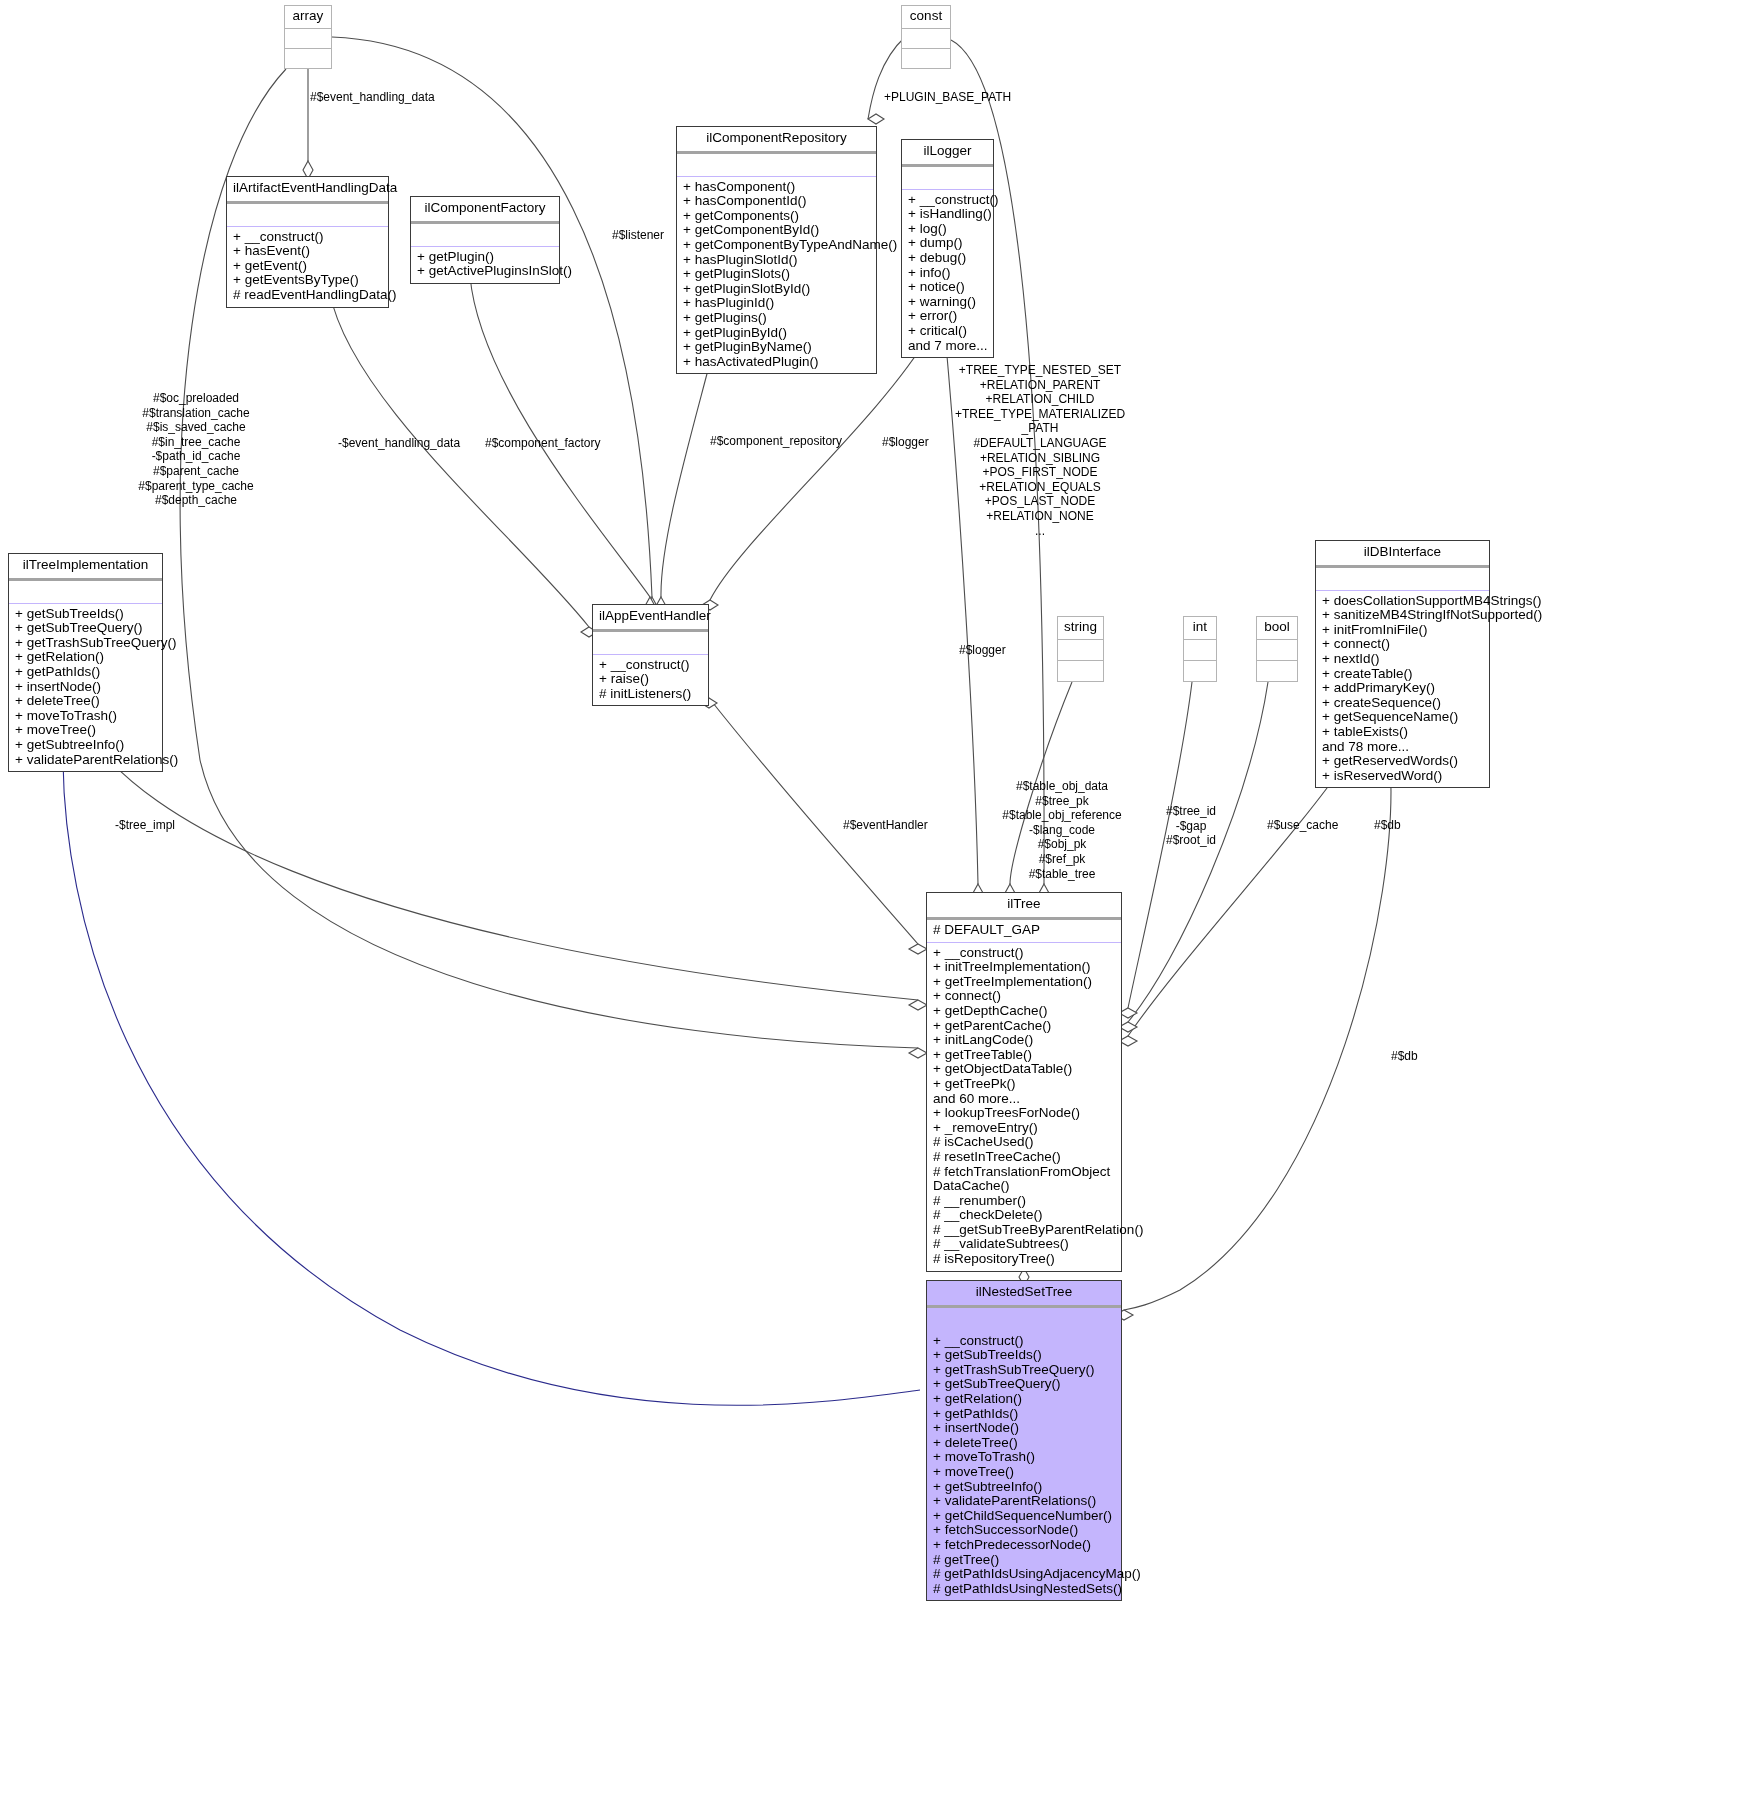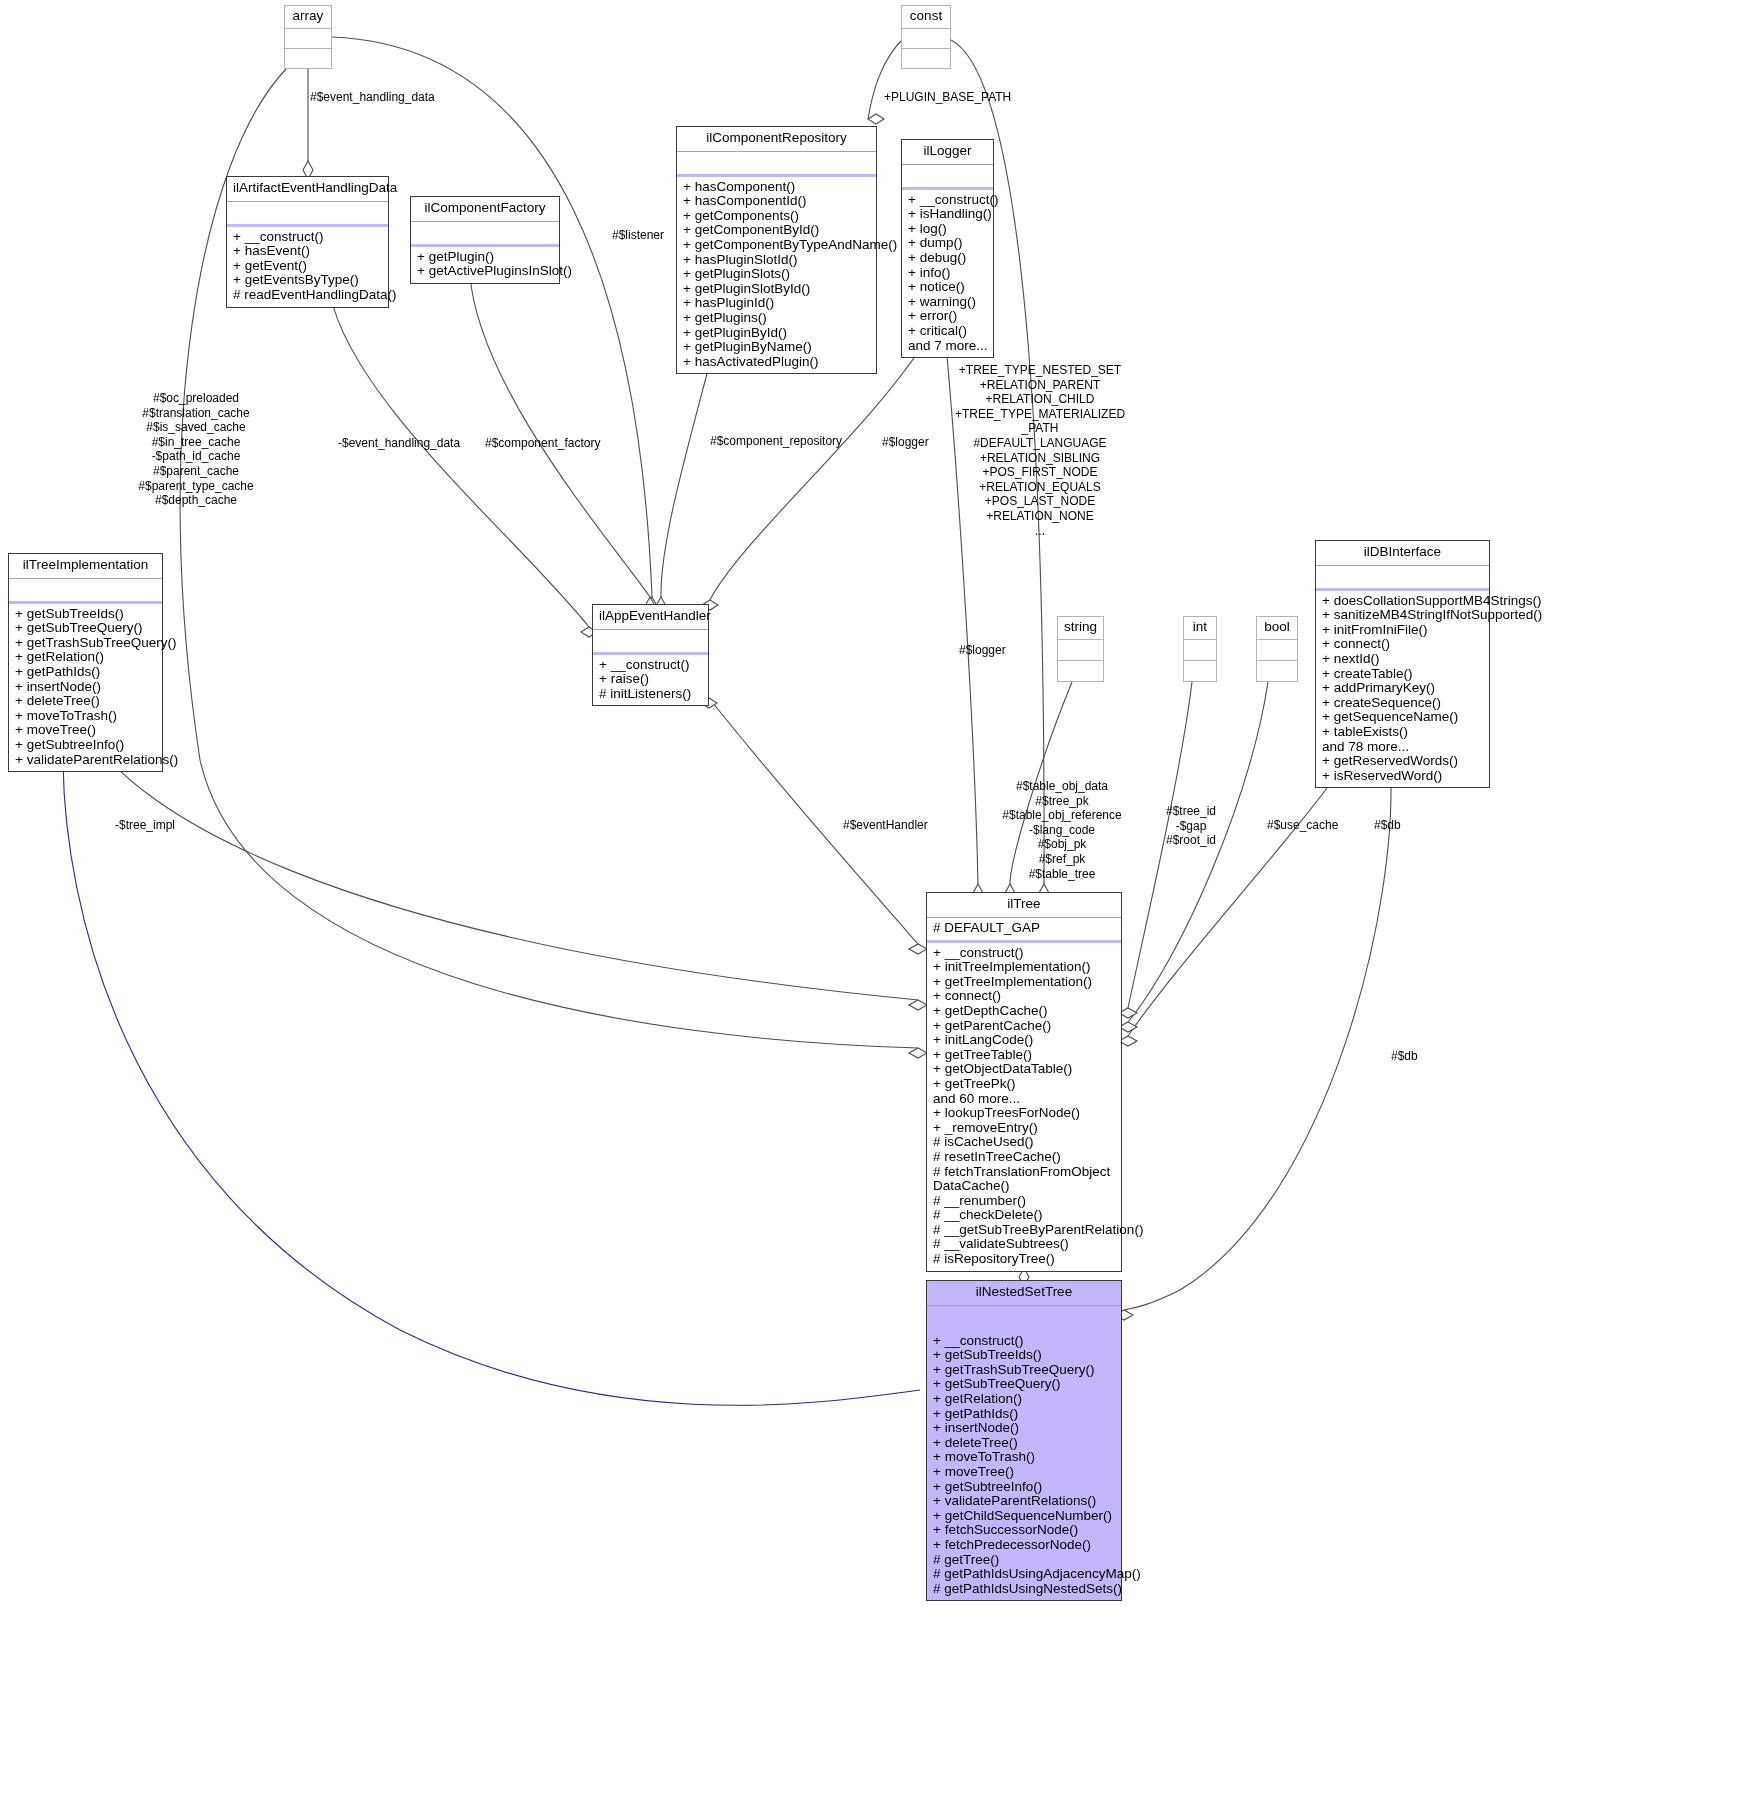--- a/index.html
+++ b/index.html
@@ -36,26 +36,26 @@
     line-height: 14.6px;
     color: #000000;
     z-index: 5;
   }
   .uml.filled {
     background: #c4b5fd;
   }
   .uml .title {
     text-align: center;
     padding: 4px 6px 5px 6px;
-    border-bottom: 1px solid #a3a3a3;
+    border-bottom: 3px solid #a3a3a3;
     white-space: nowrap;
     font-size: 13.5px;
   }
   .uml .attrs {
-    border-bottom: 3px solid #c4b5fd;
+    border-bottom: 1px solid #c4b5fd;
     padding: 3px 6px 3px 6px;
     min-height: 16px;
   }
   .uml .ops {
     padding: 3px 6px 4px 6px;
   }
   .uml .row {
     white-space: nowrap;
     font-size: 13.5px;
     line-height: 14.6px;

